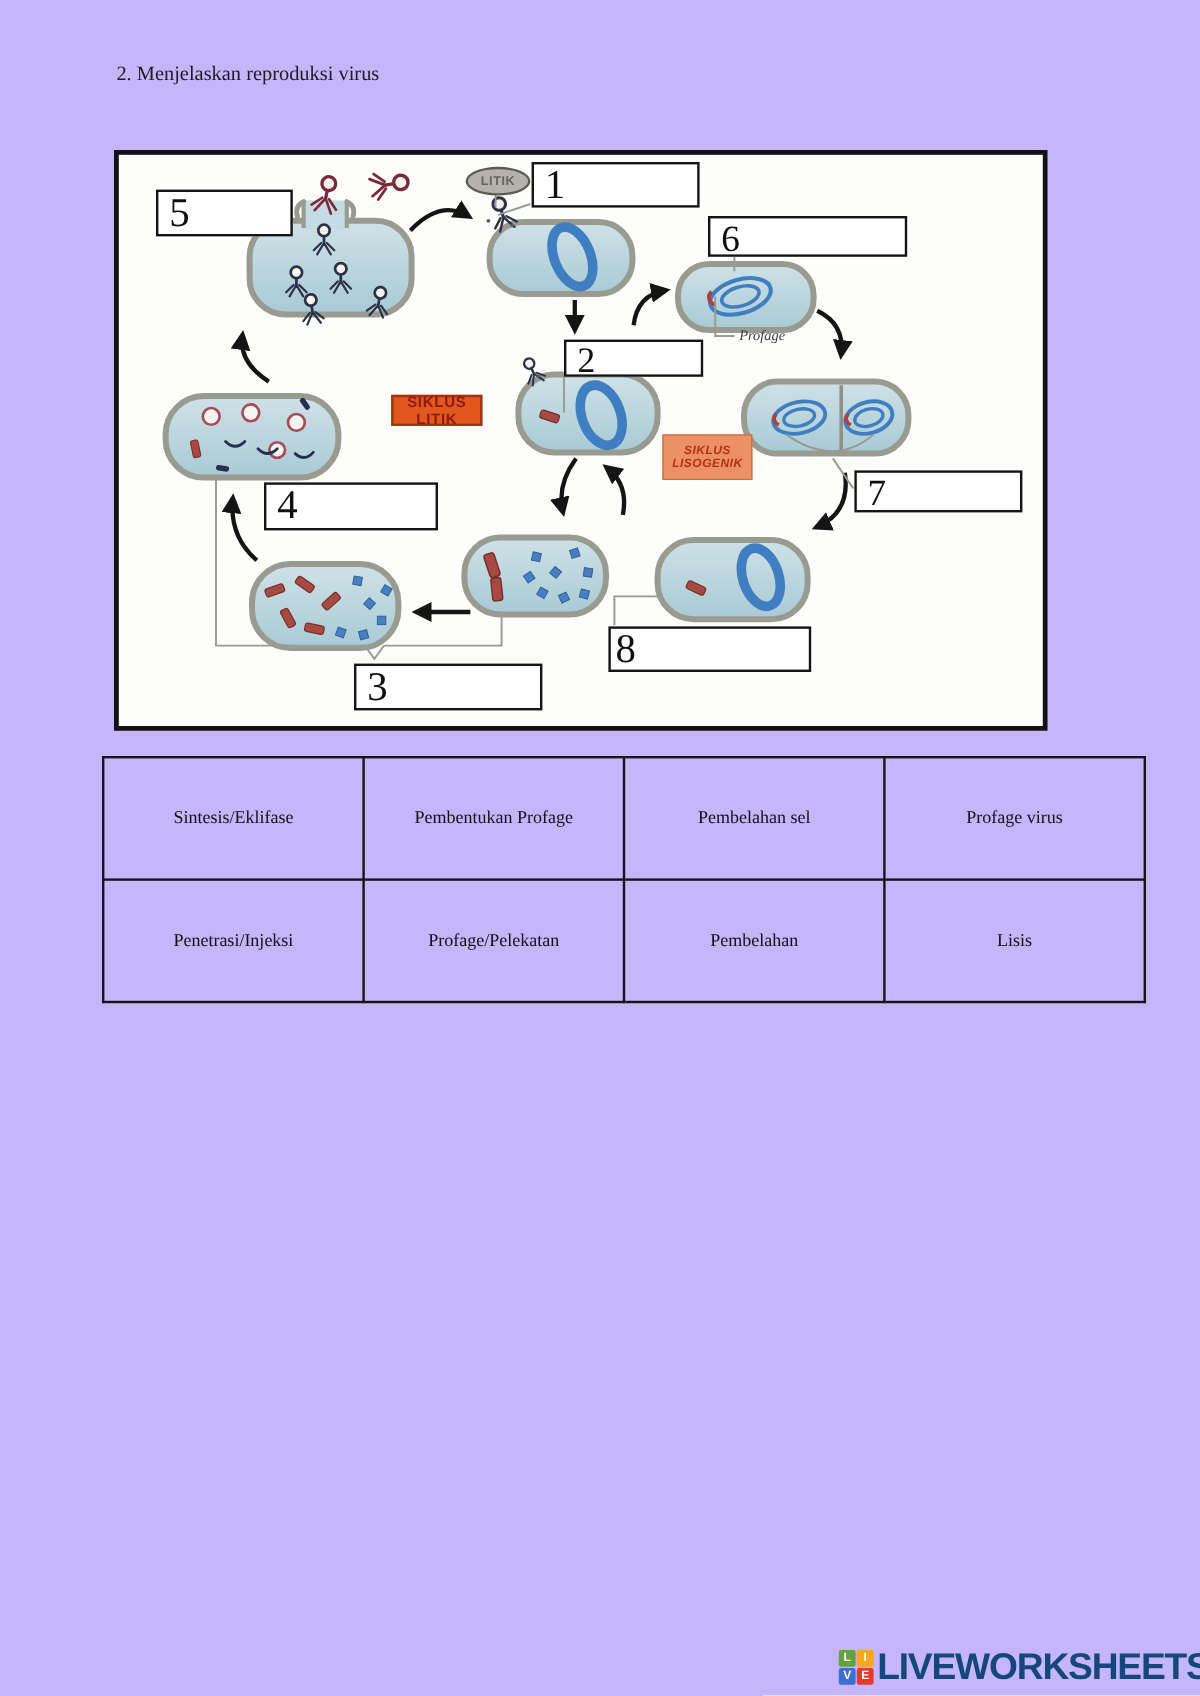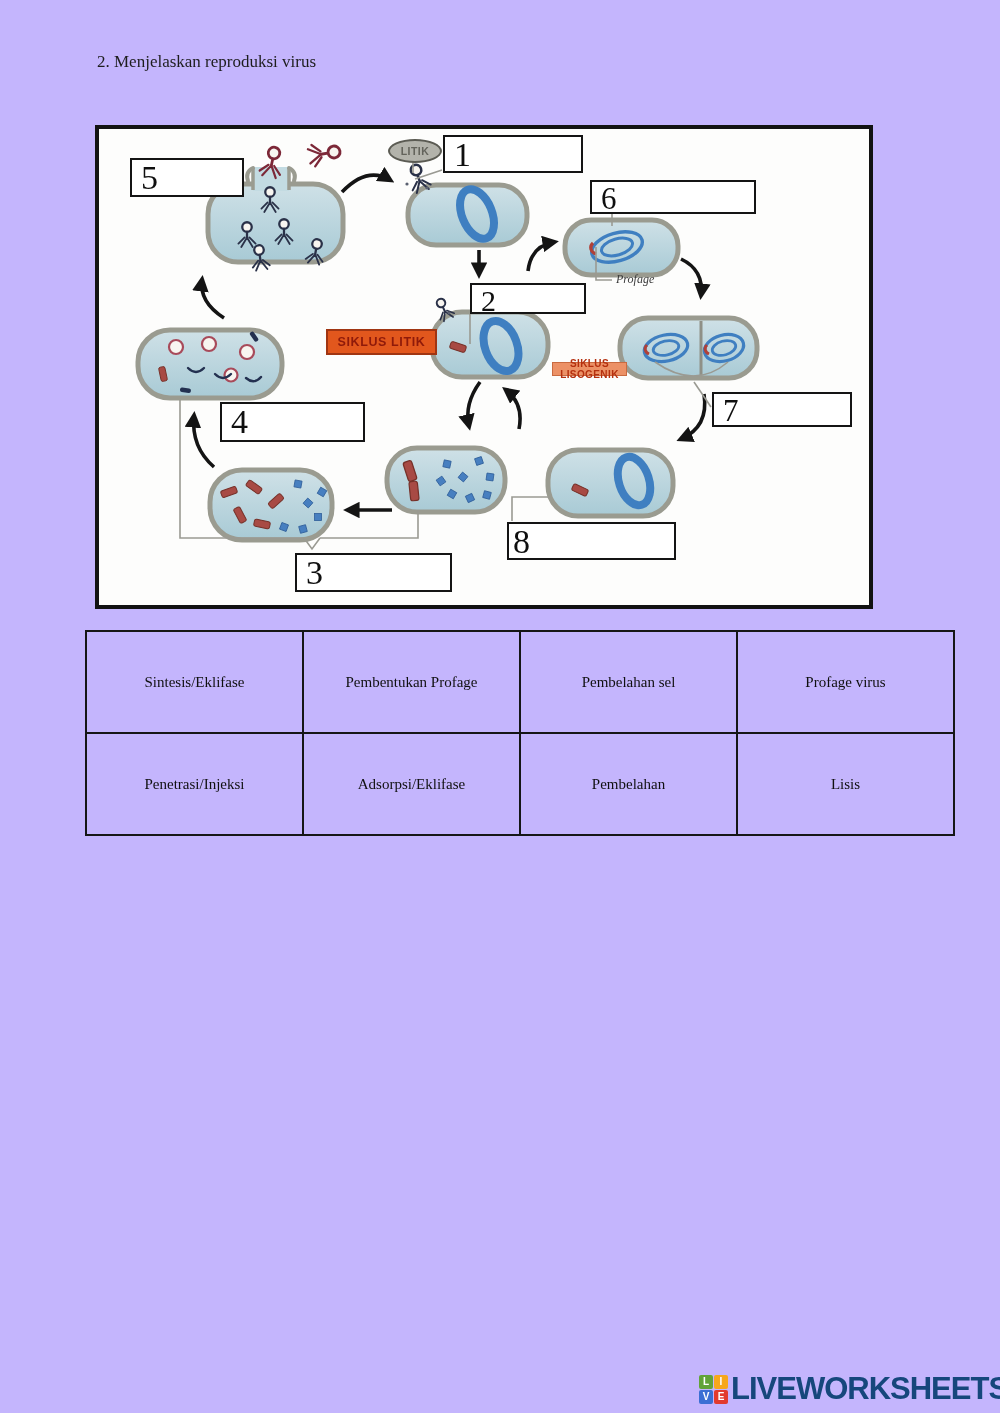--- a/index.html
+++ b/index.html
@@ -14,24 +14,24 @@
   .diagram-art{position:absolute;left:0;top:0;width:770px;height:476px;}
 
   .drop-box{position:absolute;box-sizing:border-box;border:2.5px solid #141414;background:#ffffff;}
   .drop-box .n{display:block;font-family:"Liberation Serif",serif;font-size:34px;
                line-height:1.0;padding:1px 0 0 9px;color:#0f0f0f;}
 
   .tag{position:absolute;box-sizing:border-box;display:flex;align-items:center;justify-content:center;
        font-family:"Liberation Sans",sans-serif;font-weight:bold;text-align:center;}
   .mulai{left:289px;top:10px;width:54px;height:24px;border-radius:50%;
          background:#b3b3ab;border:2px solid #5b5b53;color:#63635b;font-size:10.5px;letter-spacing:.5px;}
-  .litik{left:227px;top:200px;width:111px;height:26px;background:#e2571d;border:2px solid #a03512;
+  .litik{left:227px;top:200px;width:76px;height:26px;background:#e2571d;border:2px solid #a03512;
          color:#8f1a0a;font-size:12.5px;letter-spacing:.6px;}
-  .liso{left:453px;top:233px;width:75px;height:14px;background:#ec9166;border:1px solid #c96a40;
-        color:#b5300f;font-size:10px;line-height:1.15;flex-direction:column;letter-spacing:.4px;}
+  .liso{left:453px;top:233px;width:75px;height:38px;background:#ec9166;border:1px solid #c96a40;
+        color:#b5300f;font-size:10px;line-height:1.15;flex-direction:column;letter-spacing:.4px;font-style:italic;}
   .profage{left:517px;top:143px;font-family:"Liberation Serif",serif;font-weight:normal;
            font-size:12px;color:#3c3c3c;font-style:italic;}
 
   
   .options-table{position:absolute;left:85px;top:630px;width:870px;height:197px;
                  border-collapse:collapse;table-layout:fixed;}
   .options-table td{border:2.5px solid #161616;text-align:center;vertical-align:middle;
                     font-family:"Liberation Serif",serif;font-size:15px;color:#101010;height:98px;}
 
   
@@ -246,21 +246,21 @@
   <table class="options-table">
     <tbody>
         <tr>
       <td>Sintesis/Eklifase</td>
       <td>Pembentukan Profage</td>
       <td>Pembelahan sel</td>
       <td>Profage virus</td>
     </tr>
     <tr>
       <td>Penetrasi/Injeksi</td>
-      <td>Adsorpsi/Eklifase</td>
+      <td>Profage/Pelekatan</td>
       <td>Pembelahan</td>
       <td>Lisis</td>
     </tr>
   </tbody>
     </table>
 
   <div class="brand-row">
     <div class="logo-grid">
       <span class="lg-l">L</span>
       <span class="lg-i">I</span>

